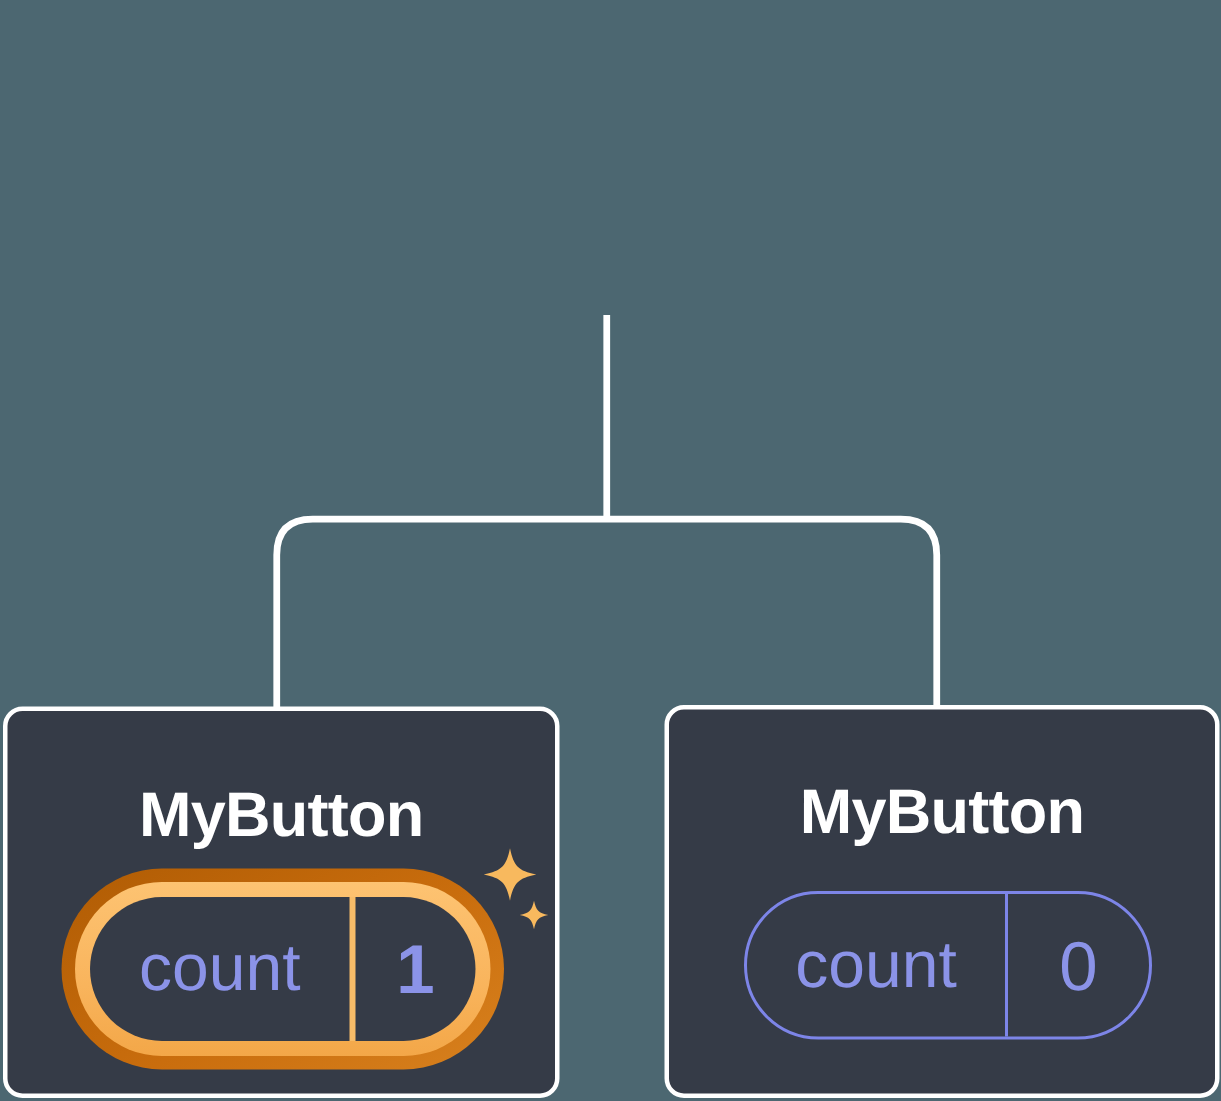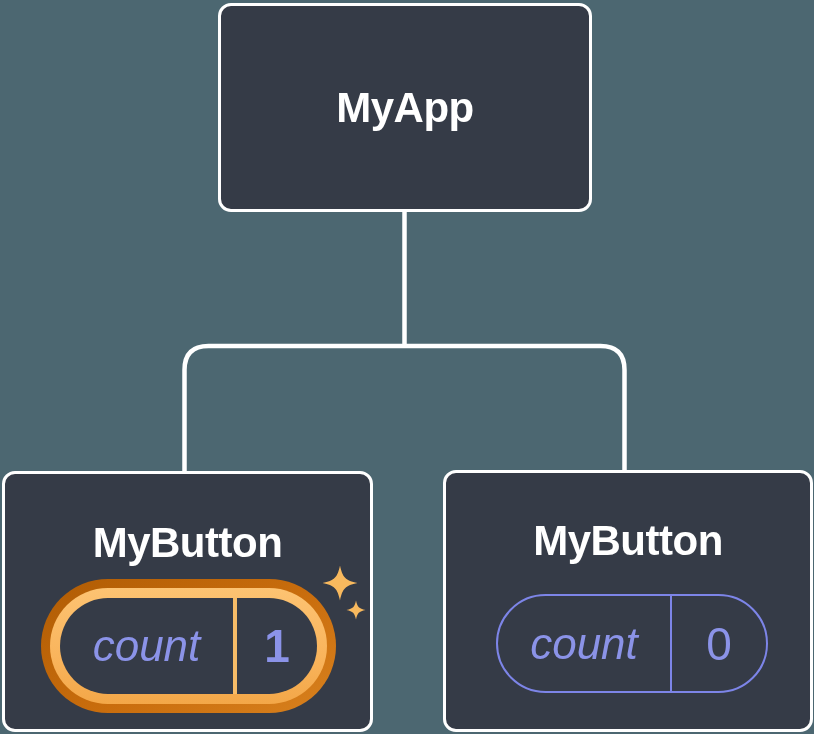--- a/index.html
+++ b/index.html
@@ -85,21 +85,20 @@
     width: 84px;
     border-left: 4px solid #f7bc68;
   }
 
   .seg-name {
     flex: 1;
     display: flex; align-items: center; justify-content: center;
     color: #8b93e8;
     font-size: 44px;
     line-height: 1;
-    font-style: italic;
   }
   .seg-value {
     display: flex; align-items: center; justify-content: center;
     color: #8b93e8;
     font-size: 46px;
     line-height: 1;
     box-sizing: border-box;
   }
   .node-highlighted .seg-value { font-weight: 700; }
 
@@ -112,23 +111,20 @@
 </head>
 <body>
 
 <div class="stage">
 
   <svg class="connectors" viewBox="0 0 814 734" xmlns="http://www.w3.org/2000/svg">
     <path d="M404.5 210 V 346" fill="none" stroke="#ffffff" stroke-width="4.5"></path>
     <path d="M184.5 472 V 370 Q 184.5 346 208.5 346 H 600.5 Q 624.5 346 624.5 370 V 472" fill="none" stroke="#ffffff" stroke-width="4.5"></path>
   </svg>
 
-  <div class="node node-root">
-    <div class="node-title">MyApp</div>
-  </div>
 
   <div class="node node-child-left node-highlighted">
     <div class="node-title">MyButton</div>
 
     <div class="pill-hl-outer">
       <div class="pill-hl-mid">
         <div class="pill-hl-inner">
           <div class="seg-name">count</div>
           <div class="seg-value">1</div>
         </div>

